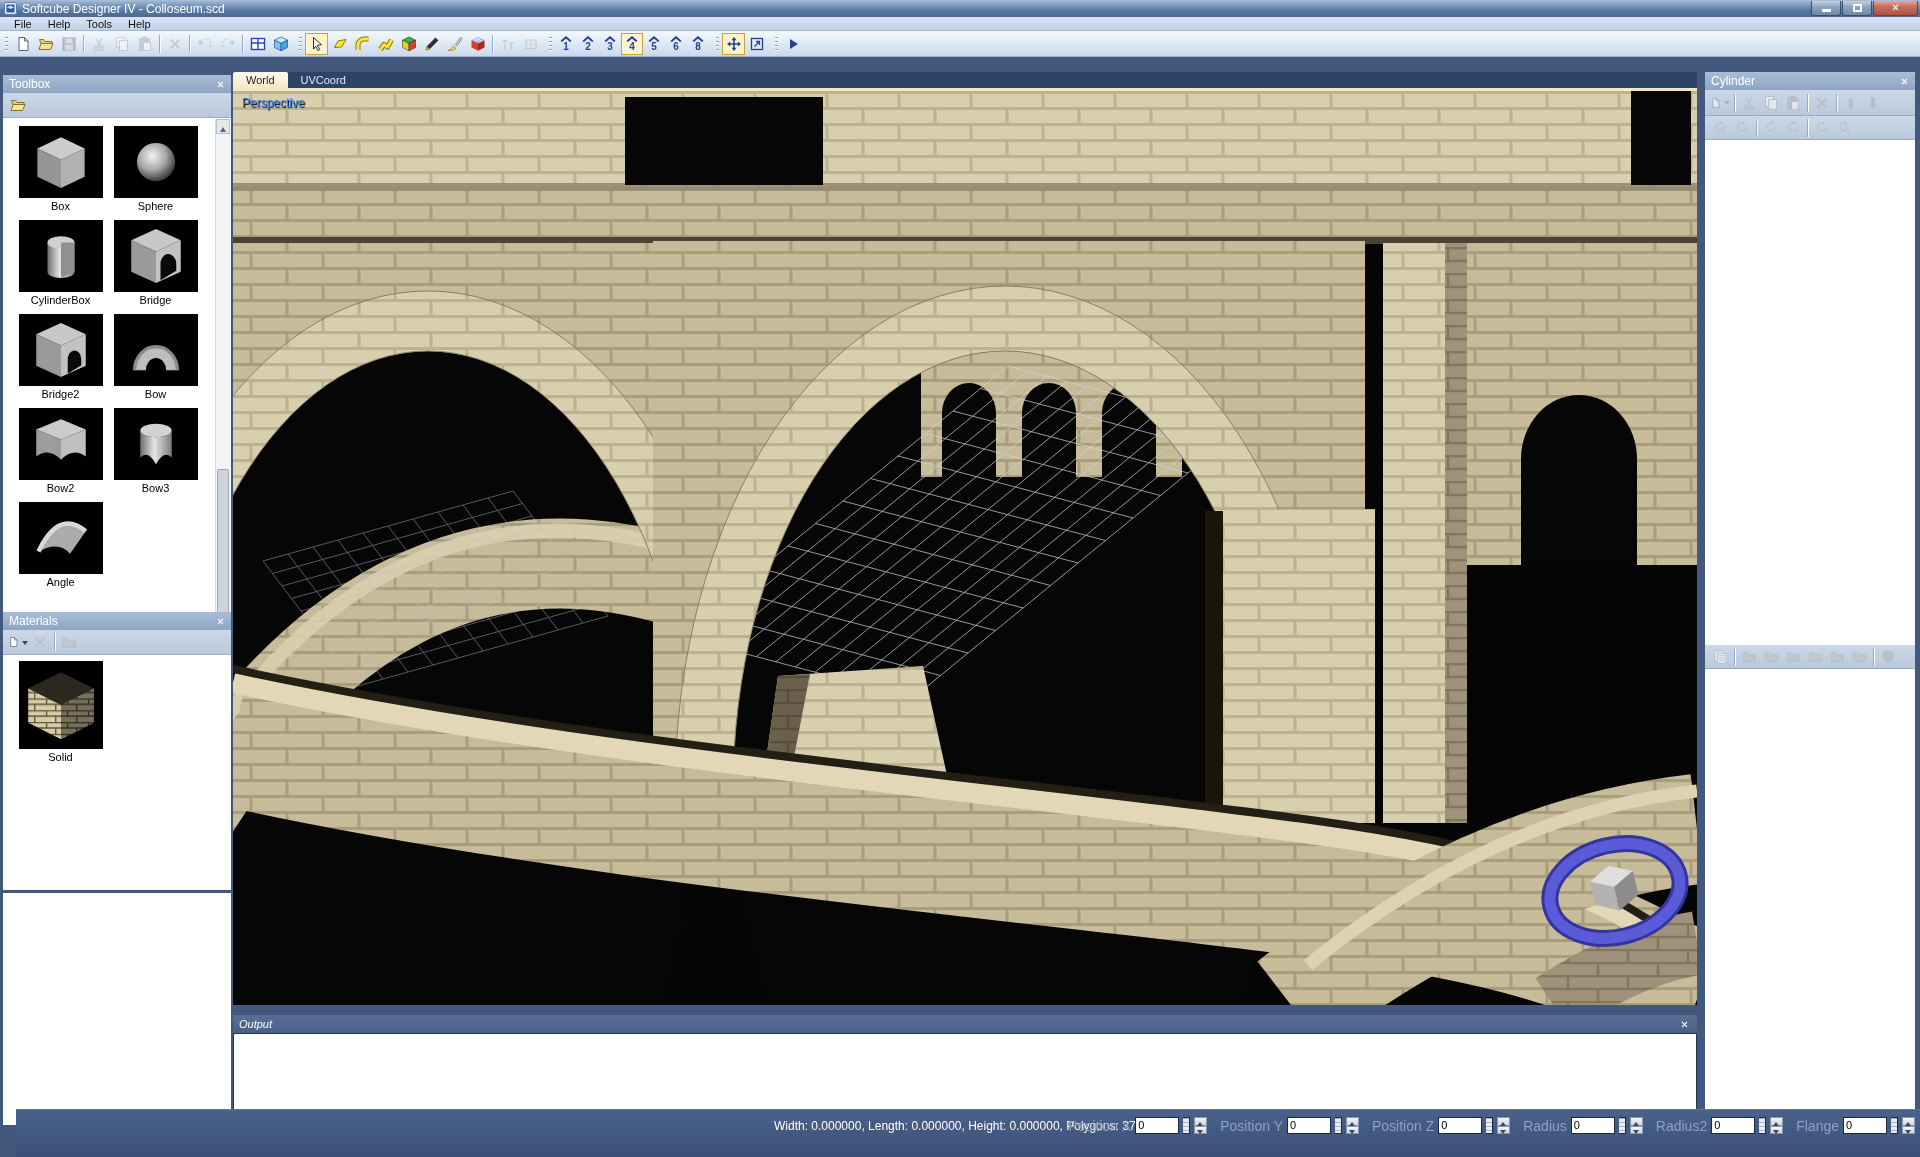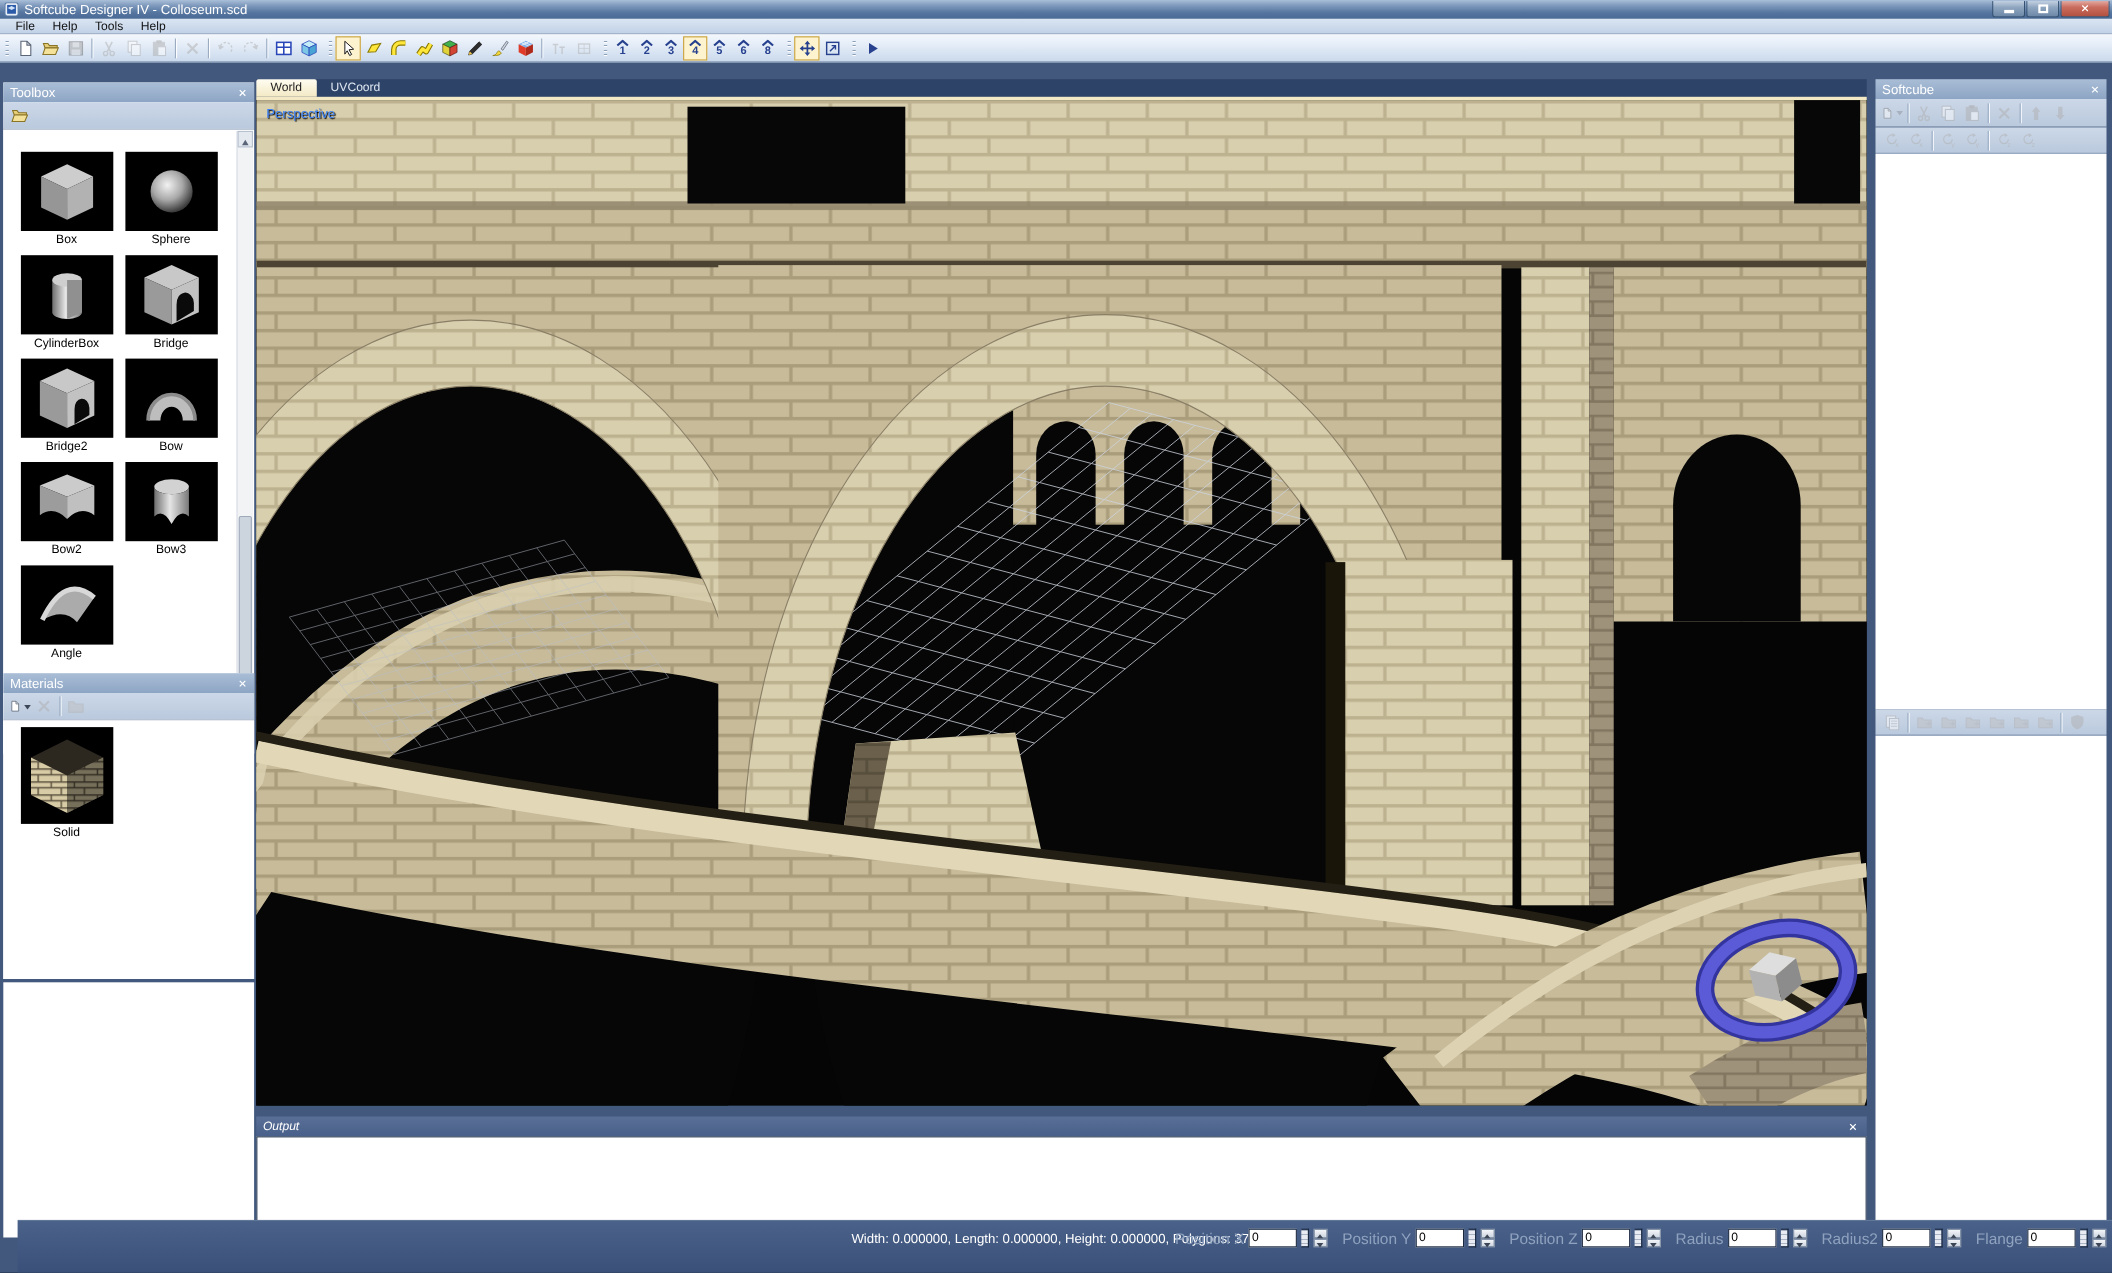--- a/index.html
+++ b/index.html
@@ -61,21 +61,21 @@
     color:#fff;font-size:12px;display:flex;align-items:center;padding:0 4px 0 6px;}
   .panel-close{margin-left:auto;width:14px;height:12px;display:flex;align-items:center;
     justify-content:center;color:#fff;}
   .panel-close svg{width:9px;height:9px;}
   .panel-toolbar{height:25px;background:linear-gradient(#ccd8e8,#bac9dd);
     border-bottom:1px solid #9aabc2;display:flex;align-items:center;padding-left:4px;}
   .tbp-btn{width:22px;height:20px;}
 
   .toolbox-panel{position:absolute;top:18px;left:0;right:0;height:610px;background:#fff;}
   .toolbox-body{position:absolute;top:43px;left:0;right:0;bottom:0;background:#fff;overflow:hidden;}
-  .tb-items{position:absolute;left:10px;top:20px;display:grid;grid-template-columns:95px 95px;}
+  .tb-items{position:absolute;left:10px;top:8px;display:grid;grid-template-columns:95px 95px;}
   .tb-item{height:94px;display:flex;flex-direction:column;align-items:center;}
   .tb-thumb{width:84px;height:72px;background:#000;}
   .tb-thumb svg{width:100%;height:100%;display:block;}
   .tb-item-label{font-size:11px;color:#000;margin-top:2px;}
 
   .vscroll{position:absolute;right:1px;top:1px;width:15px;bottom:1px;
     background:#f2f3f5;border-left:1px solid #d8dde5;}
   .vs-btn{position:absolute;left:0;right:0;height:15px;background:#e4e9f0;
     border:1px solid #b8c2cf;}
   .vs-btn.up{top:0;} .vs-btn.down{bottom:0;}
@@ -859,21 +859,21 @@
               <use href="#ic-x"></use>
             </svg>
           </span>
       </div>
       <div class="output-body"></div>
     </div>
   </div>
 
   <div class="dock-right">
     <div class="exp-header panel-header">
-      <span>Softcube</span>
+      <span>Cylinder</span>
       <span class="panel-close">
           <svg viewBox="0 0 16 16">
             <use href="#ic-x"></use>
           </svg>
         </span>
     </div>
     <div class="exp-tb1 panel-toolbar">
 
     <button class="tbp-btn disabled dd">
           <svg>

